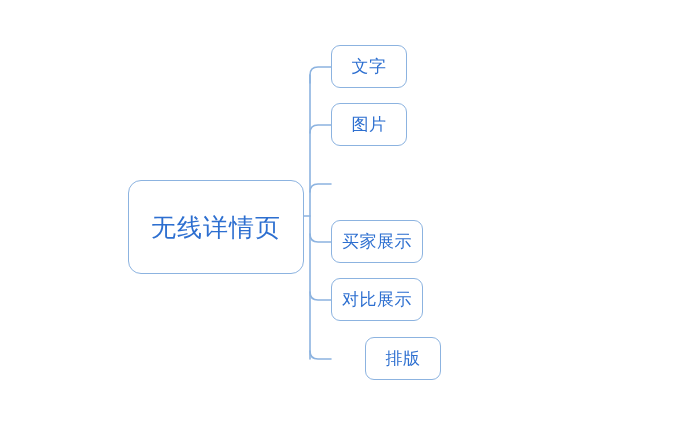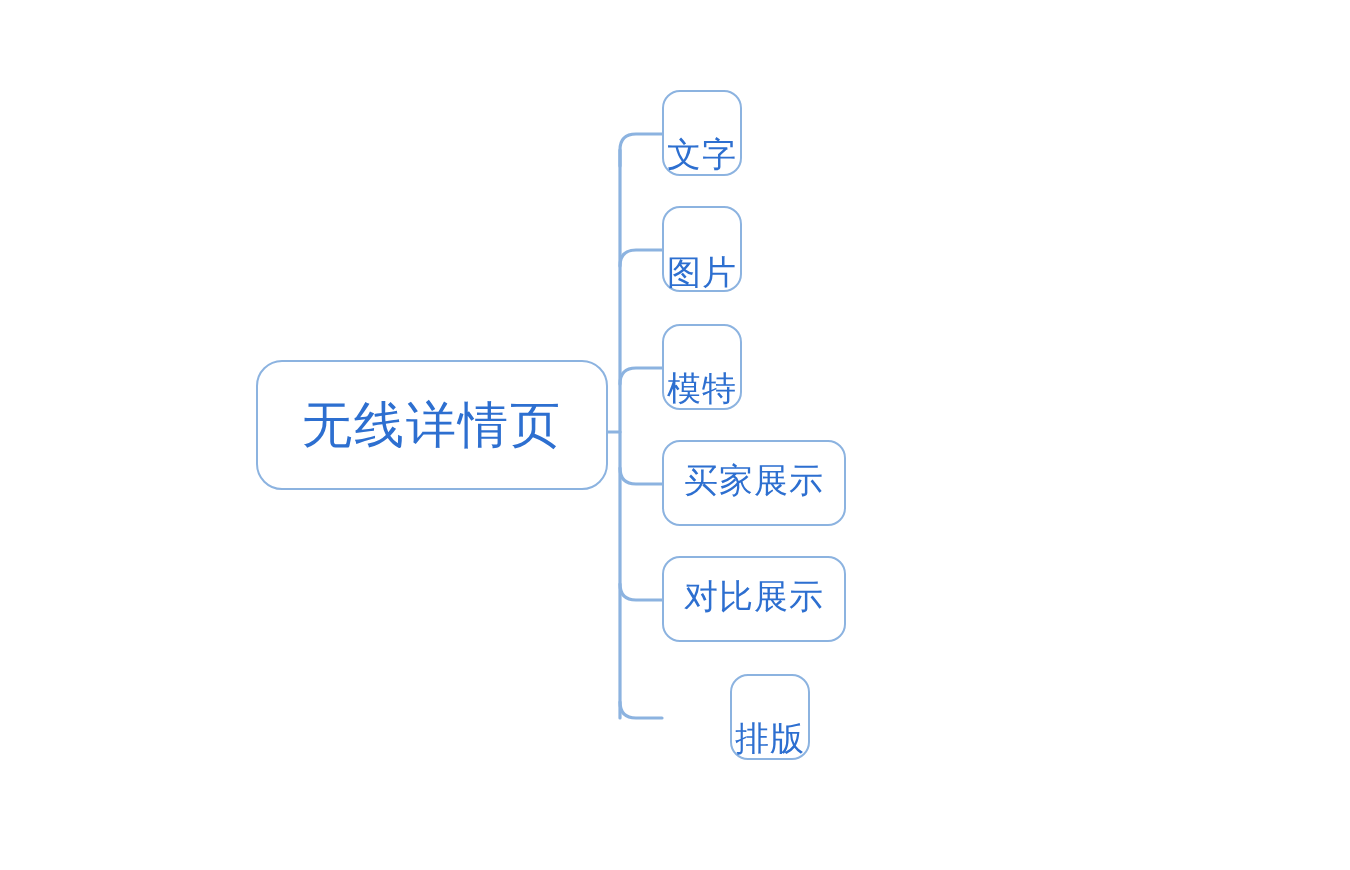--- a/index.html
+++ b/index.html
@@ -36,33 +36,33 @@
     align-items: center;
     justify-content: center;
     color: #2d6fd0;
     line-height: 1;
     white-space: nowrap;
   }
   .node-root {
     left: 128px;
     top: 180px;
     width: 176px;
-    height: 65px;
+    height: 94px;
     border-radius: 13px;
     font-size: 25px;
     letter-spacing: 1px;
   }
   .node-child {
     left: 331px;
     height: 43px;
     border-radius: 9px;
     font-size: 17px;
     letter-spacing: 0.5px;
   }
-  .w-narrow { width: 40px; align-items: flex-end; }
+  .w-narrow { width: 76px; }
   .w-wide   { width: 92px; }
   .n0 { top: 45px; }
   .n1 { top: 103px; font-family: Liberation Serif, serif; }
   .n2 { top: 162px; }
   .n3 { top: 220px; }
   .n4 { top: 278px; }
   .n5 { top: 337px; margin-left: 34px; }
 </style>
 </head>
 <body>
@@ -95,23 +95,20 @@
   </div>
 
   <div class="node node-child w-narrow n0">
     <span>文字</span>
   </div>
 
   <div class="node node-child w-narrow n1">
     <span>图片</span>
   </div>
 
-  <div class="node node-child w-narrow n2">
-    <span>模特</span>
-  </div>
 
   <div class="node node-child w-wide n3">
     <span>买家展示</span>
   </div>
 
   <div class="node node-child w-wide n4">
     <span>对比展示</span>
   </div>
 
   <div class="node node-child w-narrow n5">

